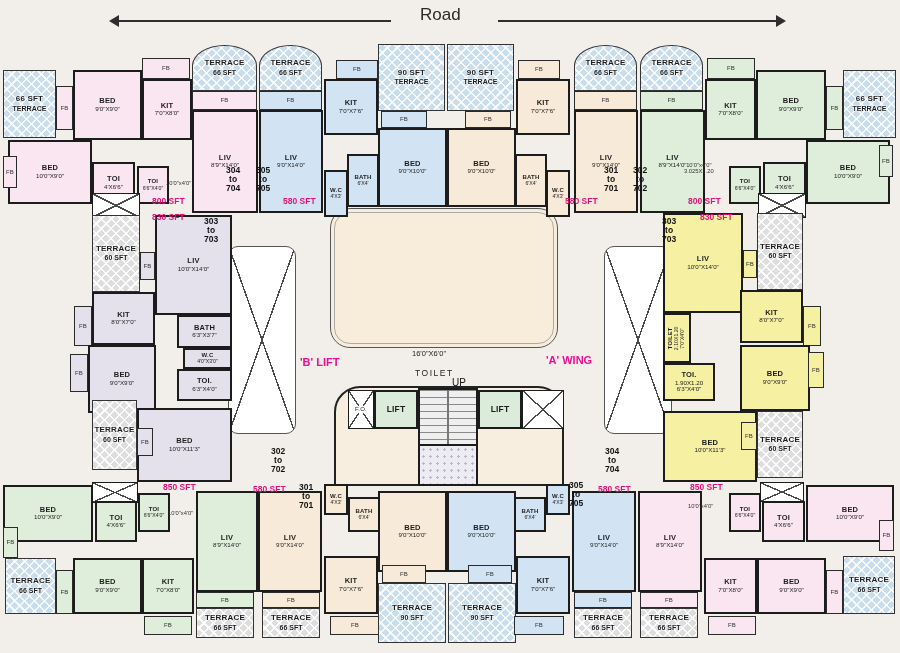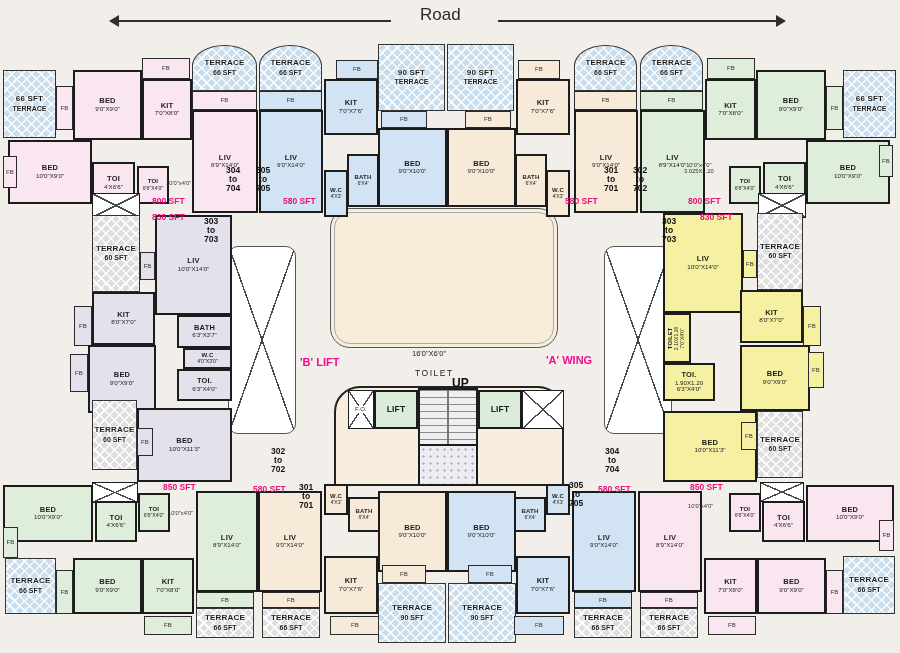--- a/index.html
+++ b/index.html
@@ -51,21 +51,21 @@
   .rotwrap{transform:rotate(-90deg);display:flex;flex-direction:column;align-items:center;}
   .rotwrap .rn{font-size:5.8px;} .rotwrap .rd{font-size:5.2px;white-space:pre-line;}
   
   .lbl{position:absolute;white-space:pre-line;text-align:center;z-index:6;line-height:1.1;}
   .lk-sft{color:#e8127a;font-weight:bold;font-size:8.5px;}
   .lk-unit{font-weight:bold;font-size:8.5px;line-height:1.06;color:#111;}
   .lk-dim{font-size:5.8px;color:#333;}
   .lk-cdim{font-size:7.5px;color:#222;}
   .lk-wing{color:#ef0e92;font-weight:bold;font-size:11px;}
   .lk-lobby{font-size:8.5px;letter-spacing:1.5px;color:#222;}
-  .lk-up{font-weight:bold;font-size:12px;color:#111;}
+  .lk-up{font-weight:normal;font-size:10px;color:#111;}
 </style>
 </head>
 <body>
 
 <div id="stage">
   <span class="road-text">Road</span>
 <div class="road-arrow left" style="left: 113px; top: 20px; width: 278px;"></div>
     <div class="road-arrow right" style="left: 498px; top: 20px; width: 284px;"></div>
     <div class="room c-court k-court" style="left: 330px; top: 208px; width: 228px; height: 140px;"></div>
     <div class="room c-court k-core" style="left: 334px; top: 386px; width: 230px; height: 100px;"></div>

